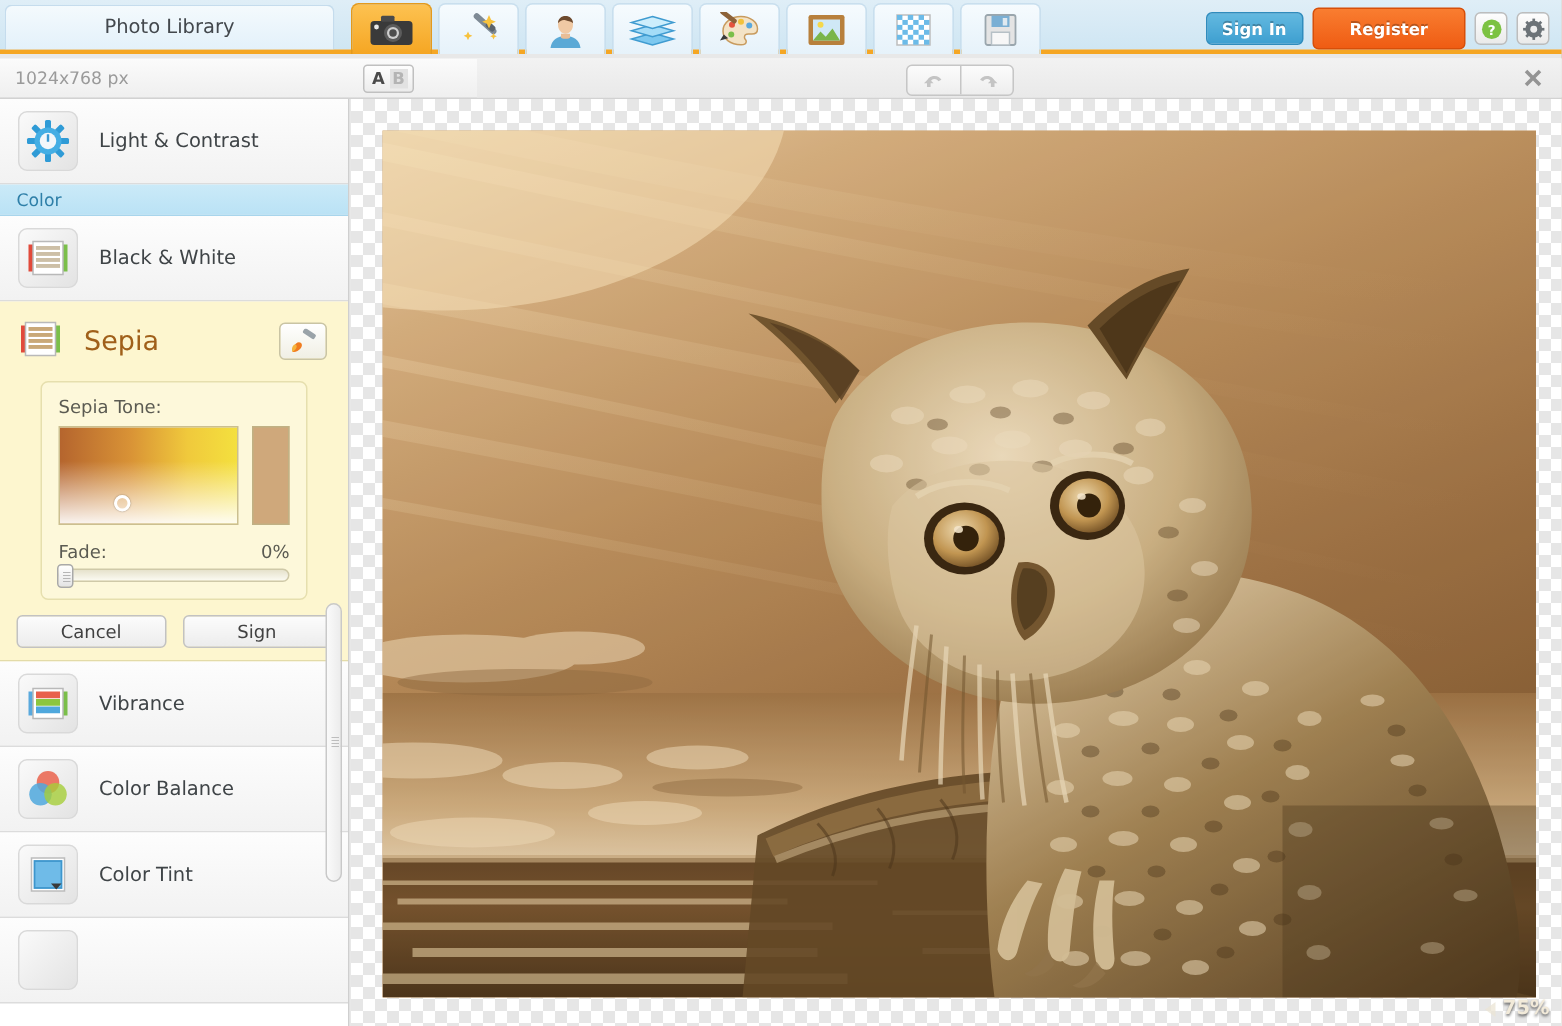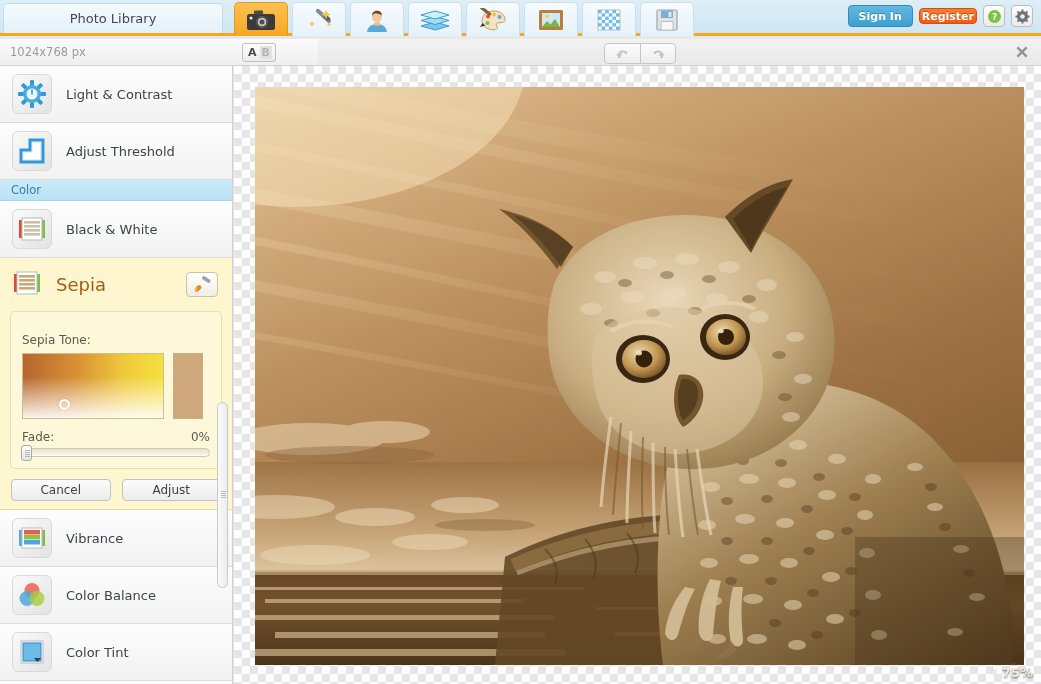--- a/index.html
+++ b/index.html
@@ -42,21 +42,21 @@
   .tab svg { display: block; }
 
   .auth { position: absolute; right: 8px; top: 5px; display: flex; gap: 6px; align-items: center; }
   .btn-signin {
     height: 22px; padding: 0 10px; border-radius: 4px;
     background: linear-gradient(to bottom, #63b9e0 0%, #3e9fd0 100%);
     border: 1px solid #2f8cbd; color: #fff; font-size: 11px; font-weight: bold;
     display: flex; align-items: center; text-shadow: 0 -1px 0 rgba(0,0,0,.25);
   }
   .btn-register {
-    height: 16px; padding: 0 2px; border-radius: 4px;
+    height: 28px; padding: 0 24px; border-radius: 4px;
     background: linear-gradient(to bottom, #f97d30 0%, #ef5c13 100%);
     border: 1px solid #d74f09; color: #fff; font-size: 11px; font-weight: bold;
     display: flex; align-items: center; text-shadow: 0 -1px 0 rgba(0,0,0,.25);
   }
   .icon-sq {
     width: 22px; height: 22px; border-radius: 4px;
     background: linear-gradient(to bottom, #fdfdfd 0%, #eaeaea 100%);
     border: 1px solid #bdbdbd;
     display: flex; align-items: center; justify-content: center;
   }
@@ -117,22 +117,22 @@
   
   .panel { background: #fdf6cf; border-bottom: 1px solid #e3dba8; padding-bottom: 8px; }
   .panel-hdr { height: 53px; display: flex; align-items: center; padding-left: 12px; }
   .panel-hdr .lbl { margin-left: 14px; font-size: 18px; color: #a0601a; flex: 1; }
   .brush-btn {
     width: 32px; height: 25px; margin-right: 14px; border-radius: 4px;
     border: 1px solid #c9c4a4; background: linear-gradient(to bottom, #ffffff, #f0efe4);
     display: flex; align-items: center; justify-content: center;
   }
   .panel-box {
-    margin: 0 10px; background: #fdf8da; border: 1px solid #e6dfae;
-    border-radius: 5px; padding: 21px 11px 11px;
+    margin: 0 27px; background: #fdf8da; border: 1px solid #e6dfae;
+    border-radius: 5px; padding: 9px 11px 11px;
   }
   .panel-box .ptitle { font-size: 12px; color: #5b5b52; margin-bottom: 6px; }
   .tone-row { display: flex; gap: 9px; }
   .tone-grad {
     width: 142px; height: 66px; position: relative;
     background:
       linear-gradient(to bottom, rgba(255,255,255,0) 35%, rgba(255,255,255,.92) 100%),
       linear-gradient(to right, #b5652e 0%, #d99336 40%, #f0c93c 72%, #f4e03e 100%);
     border: 1px solid #cbbf90;
   }
@@ -391,29 +391,20 @@
           <rect x="23" y="13" width="6" height="4" rx="1" transform="rotate(45 15 15)"></rect>
         </g>
         <circle cx="15" cy="15" r="9" fill="#44aee4"></circle>
         <circle cx="15" cy="15" r="5.5" fill="#f2f7fa"></circle>
         <rect x="14.2" y="10.5" width="1.6" height="5" fill="#3a9ad3"></rect>
       </svg>
     </div>
     <div class="lbl">Light &amp; Contrast</div>
   </div>
 
-  <div class="side-item">
-    <div class="thumb">
-      <svg width="30" height="30" viewBox="0 0 30 30">
-        <path d="M4 26V14h9V4h13v22z" fill="none" stroke="#2f9bd6" stroke-width="3"></path>
-        <path d="M7 23v-6h9V7h7v16z" fill="#ffffff"></path>
-      </svg>
-    </div>
-    <div class="lbl">Adjust Threshold</div>
-  </div>
 
   <div class="section-hdr">
     <span>Color</span>
   </div>
 
   <div class="side-item">
     <div class="thumb">
       <svg width="30" height="30" viewBox="0 0 30 30">
         <rect x="2" y="6" width="4" height="18" fill="#e14a3b"></rect>
         <rect x="24" y="6" width="4" height="18" fill="#7bbf4a"></rect>
@@ -469,21 +460,21 @@
       <div class="fade-track">
         <div class="fade-thumb"></div>
       </div>
     </div>
 
     <div class="panel-actions">
       <div class="pbtn">
         <span>Cancel</span>
       </div>
       <div class="pbtn">
-        <span>Adjust</span>
+        <span>Sign</span>
       </div>
     </div>
   </div>
 
   <div class="side-item">
     <div class="thumb">
       <svg width="30" height="30" viewBox="0 0 30 30">
         <rect x="2" y="7" width="4" height="16" fill="#5aa9dd"></rect>
         <rect x="24" y="7" width="4" height="16" fill="#7bbf4a"></rect>
         <rect x="5" y="5" width="20" height="20" fill="#ffffff" stroke="#b9b9b9" stroke-width="1"></rect>

